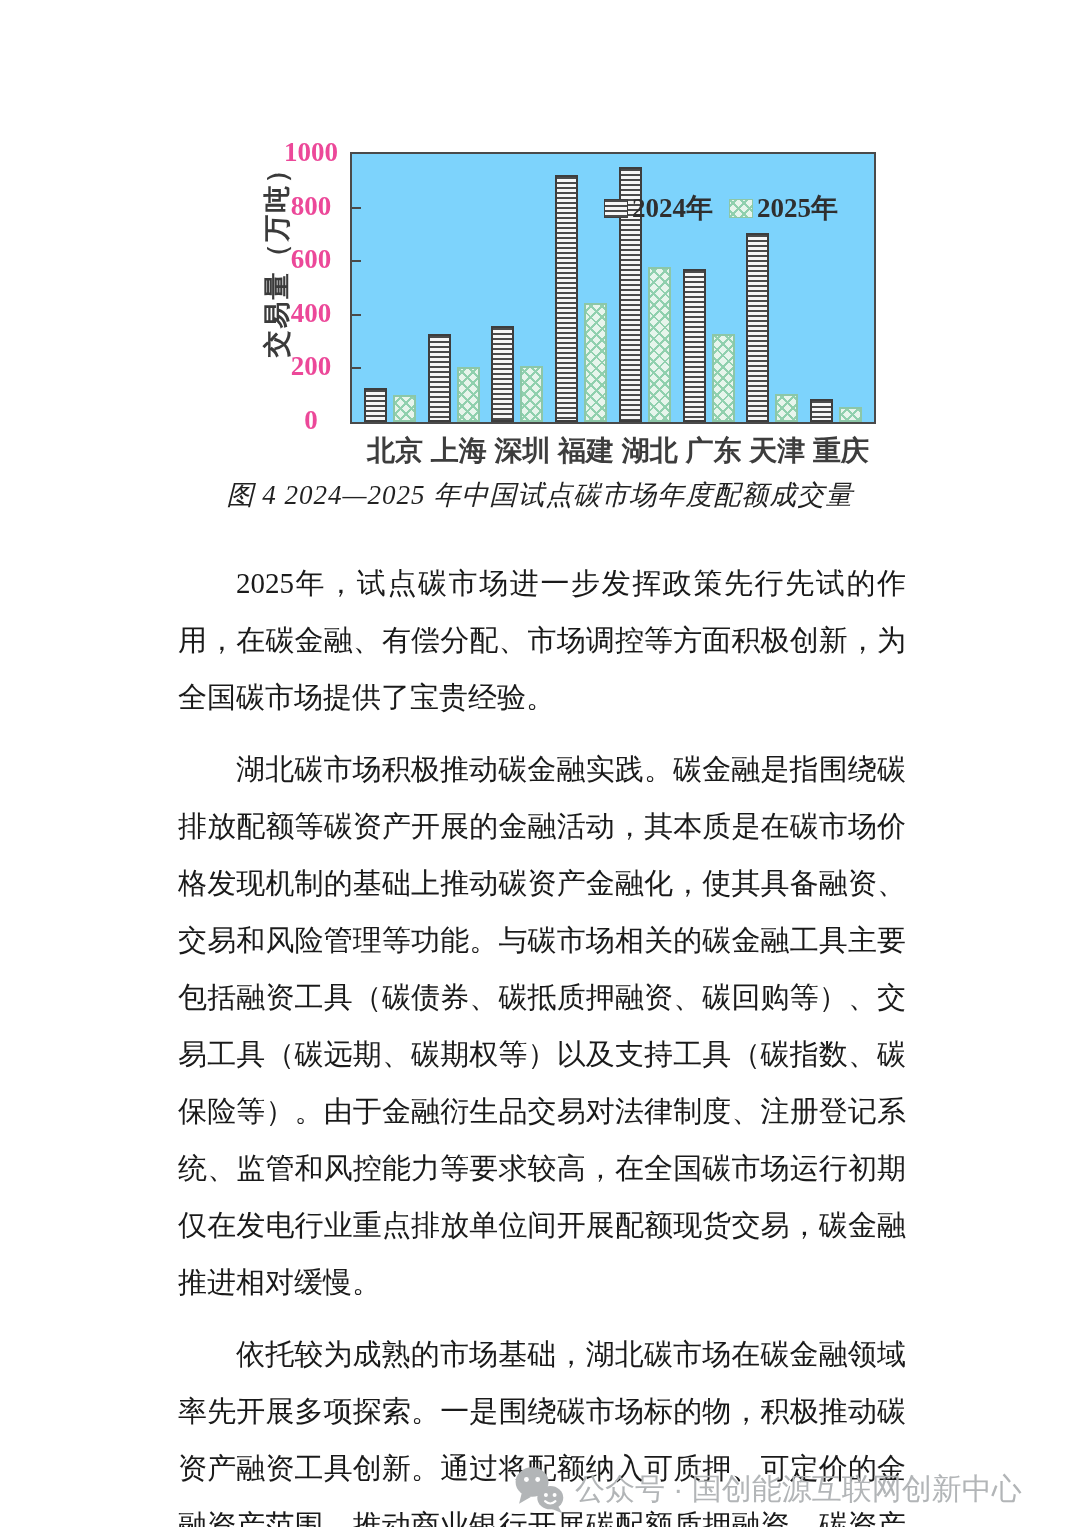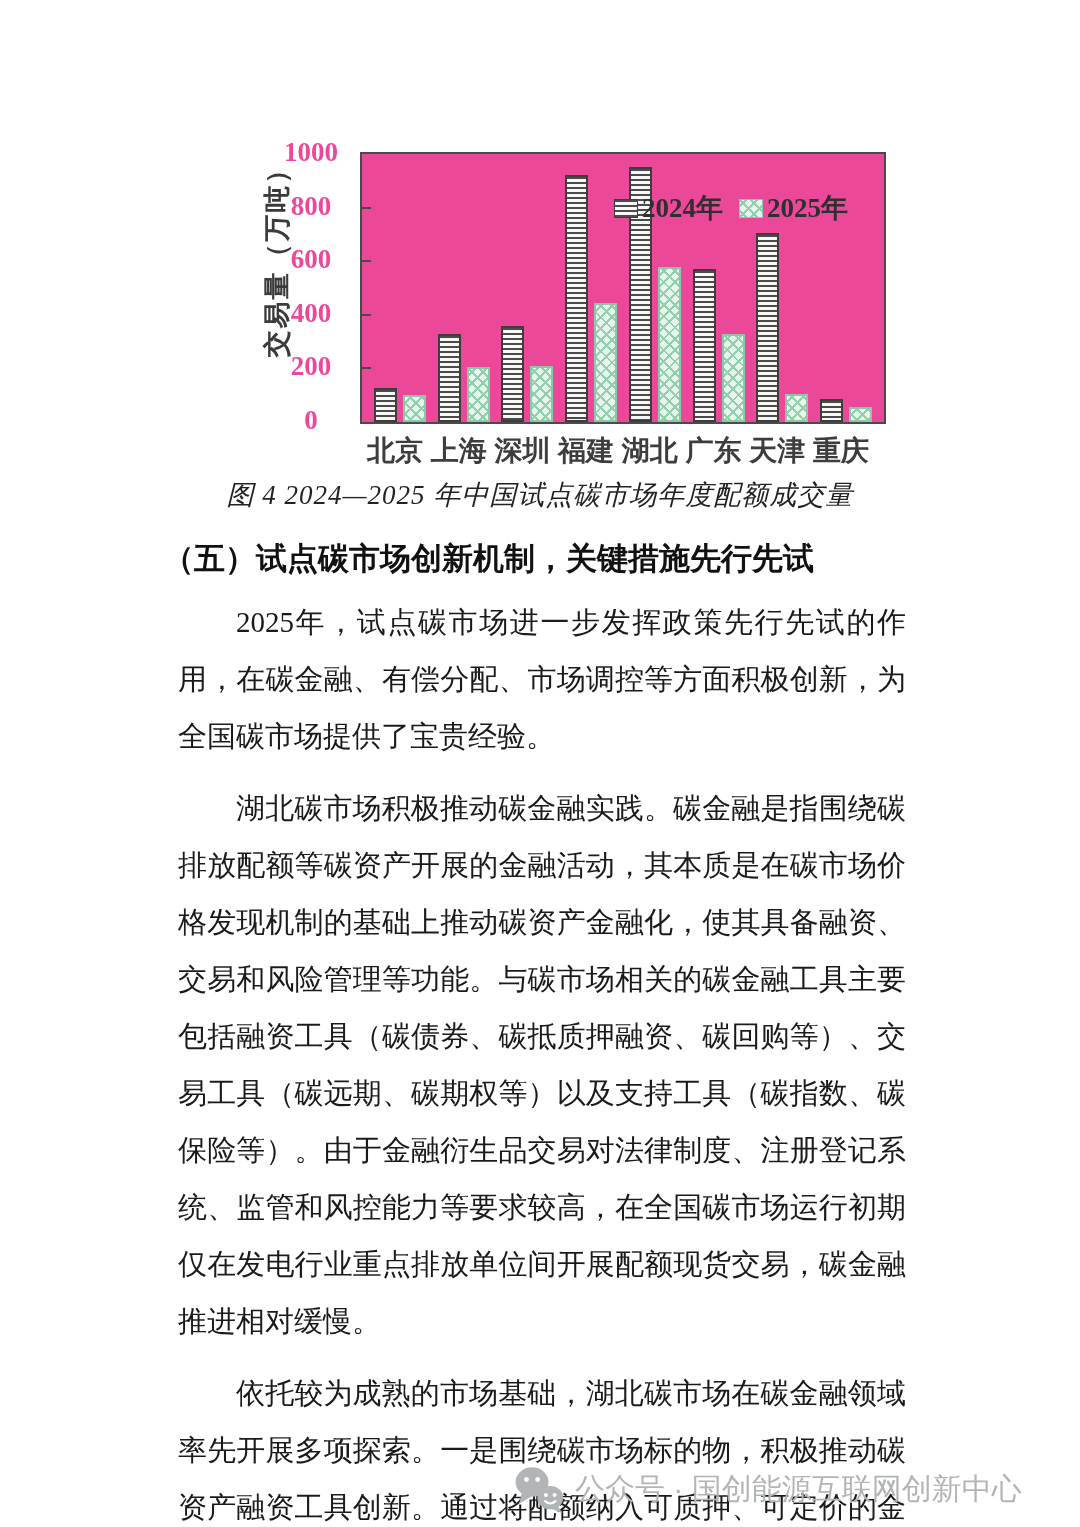--- a/index.html
+++ b/index.html
@@ -9,22 +9,22 @@
     font-family:"Liberation Serif", serif;color:#1c1c1c;
   }
 
   
   .chart{position:absolute;left:250px;top:140px;width:640px;height:340px;}
   .chart-ylabel{
     position:absolute;left:27px;top:116px;transform:translate(-50%,-50%) rotate(-90deg);
     font-size:27px;font-weight:bold;letter-spacing:2px;white-space:nowrap;color:#3a3a3a;
   }
   .plot{
-    position:absolute;left:110px;top:12px;width:522px;height:268px;
-    border:2px solid #4a4a4a;box-sizing:content-box;background:#ec4899;
+    position:absolute;left:100px;top:12px;width:522px;height:268px;
+    border:2px solid #4a4a4a;box-sizing:content-box;background:#7dd3fc;
   }
   .bar-groups{
     position:absolute;left:0;top:0;width:100%;height:100%;
     display:flex;justify-content:space-between;align-items:flex-end;
     padding:0 12px;box-sizing:border-box;
   }
   .bar-group{display:flex;align-items:flex-end;gap:6px;}
   .bar{width:23px;box-sizing:border-box;}
   .pat-2024{
     background-color:#f7f7f7;
@@ -156,21 +156,20 @@
         <div class="xlabel">湖北</div>
         <div class="xlabel">广东</div>
         <div class="xlabel">天津</div>
         <div class="xlabel">重庆</div>
       </div>
   </div>
 
   <div class="chart-caption">图 4 2024—2025 年中国试点碳市场年度配额成交量</div>
 
   <div class="body-block">
-    <div class="section-heading">（五）试点碳市场创新机制，关键措施先行先试</div>
     <p>2025年，试点碳市场进一步发挥政策先行先试的作用，在碳金融、有偿分配、市场调控等方面积极创新，为全国碳市场提供了宝贵经验。</p>
     <p>湖北碳市场积极推动碳金融实践。碳金融是指围绕碳排放配额等碳资产开展的金融活动，其本质是在碳市场价格发现机制的基础上推动碳资产金融化，使其具备融资、交易和风险管理等功能。与碳市场相关的碳金融工具主要包括融资工具（碳债券、碳抵质押融资、碳回购等）、交易工具（碳远期、碳期权等）以及支持工具（碳指数、碳保险等）。由于金融衍生品交易对法律制度、注册登记系统、监管和风控能力等要求较高，在全国碳市场运行初期仅在发电行业重点排放单位间开展配额现货交易，碳金融推进相对缓慢。</p>
     <p>依托较为成熟的市场基础，湖北碳市场在碳金融领域率先开展多项探索。一是围绕碳市场标的物，积极推动碳资产融资工具创新。通过将配额纳入可质押、可定价的金融资产范围，推动商业银行开展碳配额质押融资、碳资产抵押贷款等业务。2022年10月《湖北碳排放权</p>
   </div>
 
 
   <div class="watermark">
     <svg class="wechat-icon" viewBox="0 0 60 58" xmlns="http://www.w3.org/2000/svg">
       <g fill="#b2b5b7">
         <ellipse cx="22" cy="21" rx="19" ry="17"></ellipse>

